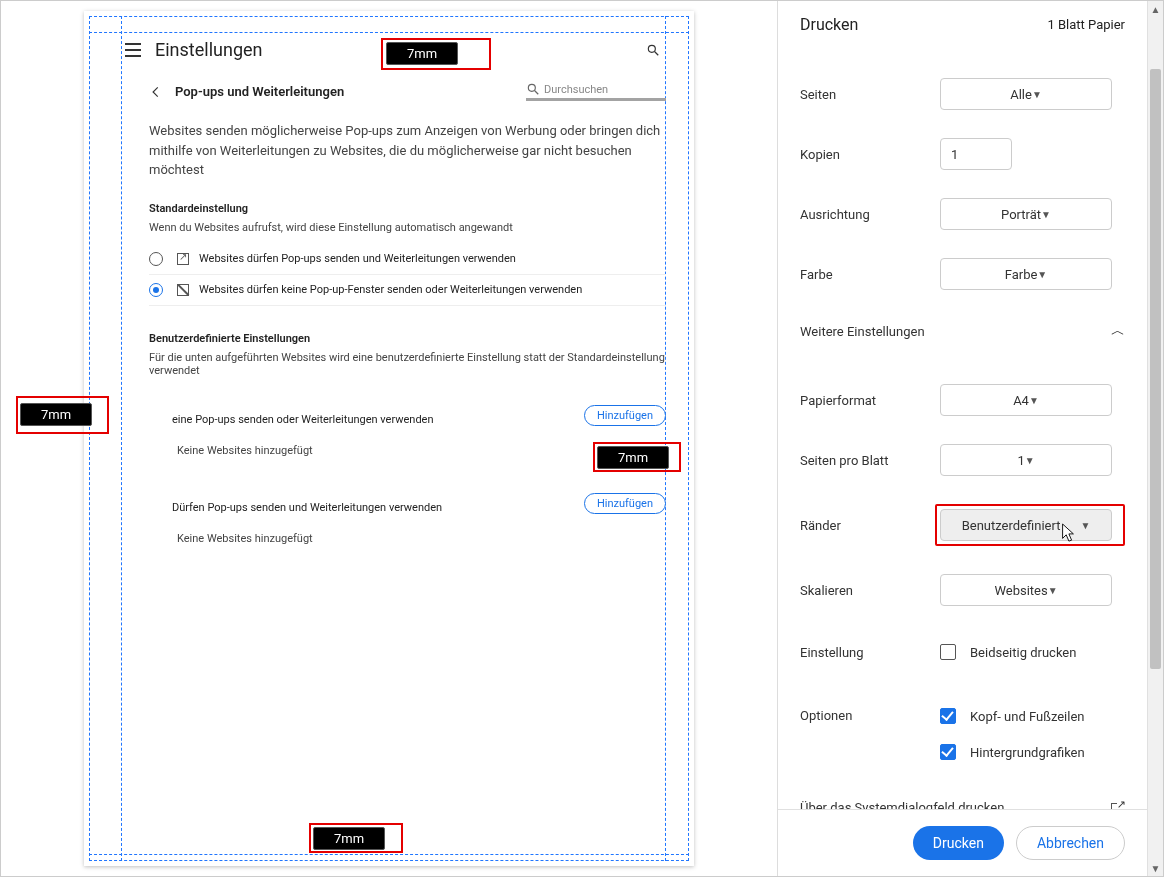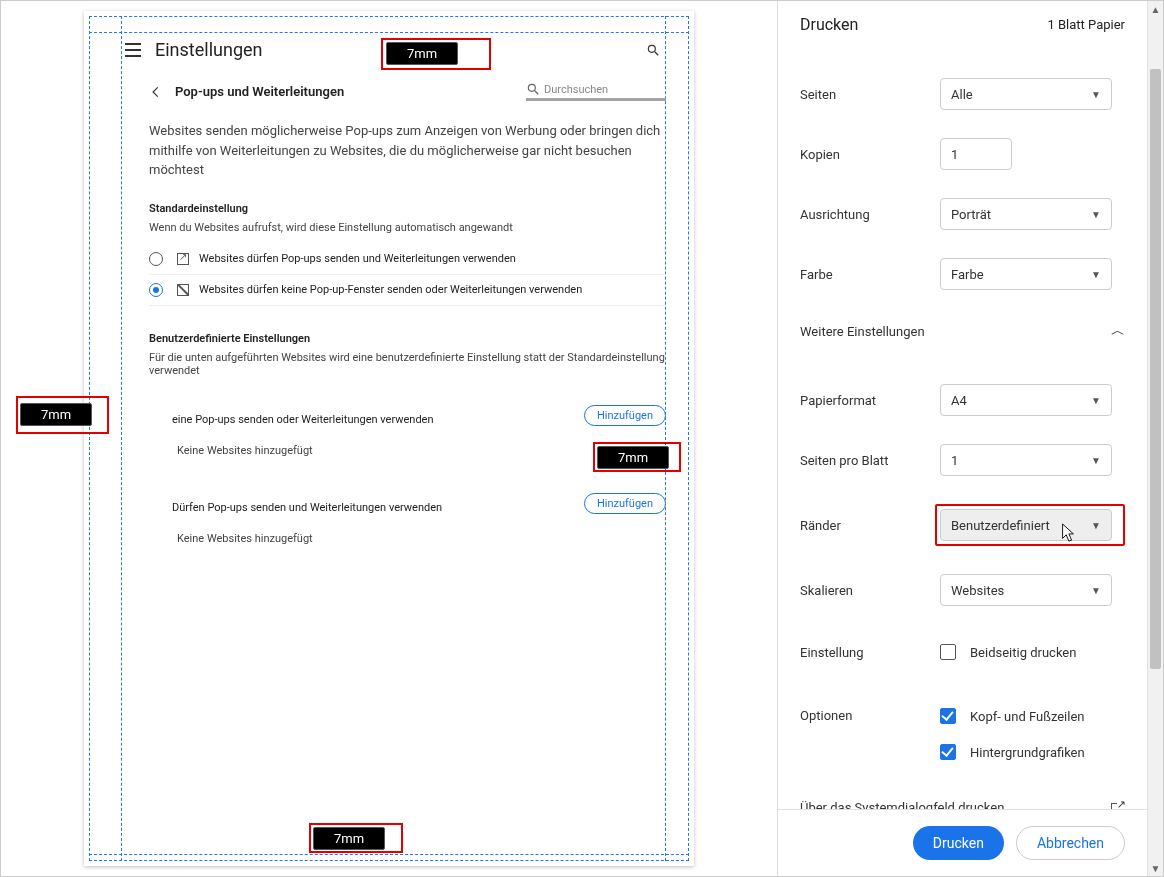--- a/index.html
+++ b/index.html
@@ -57,21 +57,21 @@
 .empty { font-size:11px; color:#444; padding:10px 0 12px 28px;}
 
 
 .panel-header { display:flex; align-items:center; justify-content:space-between; padding:14px 22px 30px 22px;}
 .panel-title { font-size:16px; color:#222;}
 .sheet-count { font-size:13px; color:#222;}
 .panel-body { flex:1; overflow:hidden; padding:0 22px;}
 .opt-row { display:flex; align-items:center; padding:14px 0;}
 .opt-label { width:140px; font-size:13px; color:#333;}
 .opt-ctrl { flex:1; }
-.sel { width:172px; height:32px; border:1px solid #ccc; border-radius:4px; background:#fff; display:flex; align-items:center; padding:0 10px; font-size:13px; color:#333; justify-content:space-between;}
+.sel { width:172px; height:32px; border:1px solid #ccc; border-radius:4px; background:#fff; display:flex; align-items:center; padding:0 10px; font-size:13px; color:#333; justify-content:center;}
 .sel .caret{ font-size:10px; color:#555; }
 .sel.pressed { background:#eee;}
 .txt-in { width:72px; height:32px; border:1px solid #ccc; border-radius:4px; padding:0 10px; font-size:13px; color:#333; display:flex; align-items:center;}
 .more-row { display:flex; align-items:center; justify-content:space-between; padding:18px 0 30px 0; font-size:13px; color:#333;}
 .cb-row { display:flex; align-items:center; padding:10px 0;}
 .cb { width:16px; height:16px; border:1.5px solid #555; border-radius:2px; margin-right:14px; position:relative; flex-shrink:0;}
 .cb.checked { background:#1a73e8; border-color:#1a73e8;}
 .cb.checked::after{content:""; position:absolute; left:3px; top:0px; width:5px; height:9px; border:solid #fff; border-width:0 2px 2px 0; transform:rotate(40deg);}
 .cb-label { font-size:13px; color:#333;}
 .sys-row { padding-top:16px; display:flex; align-items:flex-start; justify-content:space-between; font-size:13px; color:#333;}

